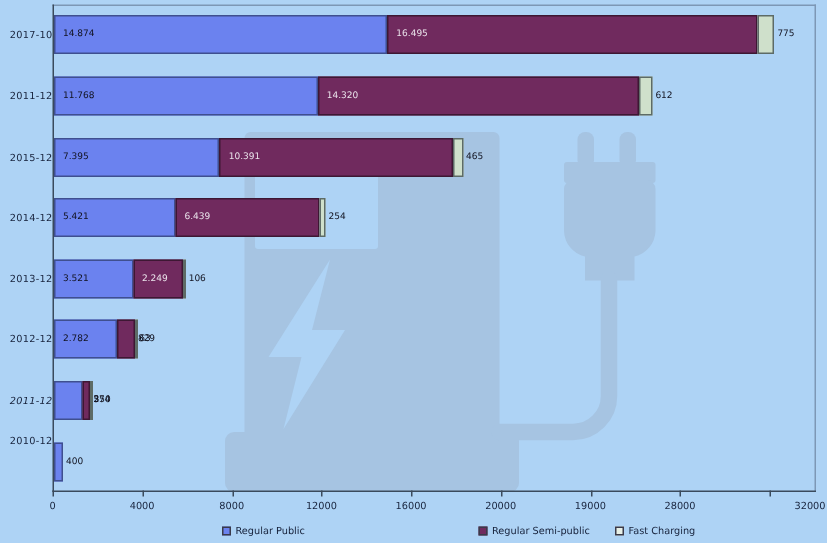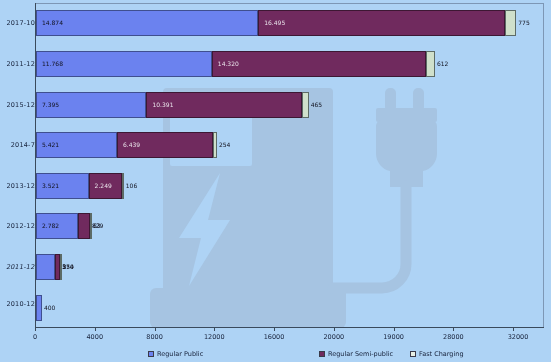--- a/index.html
+++ b/index.html
@@ -127,25 +127,25 @@
   </svg>
 
   <div class="plot-area"></div>
   <div class="axis-line-left"></div>
   <div class="axis-line-bottom"></div>
 
   <div class="ylabels" id="ylabels">
       <div class="ylabel" style="top: 23.3125px;">2017-10</div>
       <div class="ylabel" style="top: 63.9375px;">2011-12</div>
       <div class="ylabel" style="top: 104.562px;">2015-12</div>
-      <div class="ylabel" style="top: 145.188px;">2014-7</div>
+      <div class="ylabel" style="top: 145.188px;">2014-12</div>
       <div class="ylabel" style="top: 185.812px;">2013-12</div>
       <div class="ylabel" style="top: 226.438px;">2012-12</div>
       <div class="ylabel" style="top: 267.062px; font-style: italic;">2011-12</div>
-      <div class="ylabel" style="top: 304px; margin-left: 38px;">2010-12</div>
+      <div class="ylabel" style="top: 294px; margin-left: 38px;">2010-12</div>
     </div>
   <div class="rows" id="rows">
       <div class="row" style="top: 7.3125px;">
         <div class="seg pub" style="width: 222.235px;">
           <span class="seg-label">14.874</span>
         </div>
         <div class="seg semi" style="width: 246.455px;">
           <span class="seg-label">16.495</span>
         </div>
         <span class="out-label" style="left: 482.269px;">775</span>
@@ -224,21 +224,21 @@
       <div class="tick-label" style="left: 179.294px;">12000</div>
       <div class="tick" style="left: 239.059px;"></div>
       <div class="tick-label" style="left: 239.059px;">16000</div>
       <div class="tick" style="left: 298.824px;"></div>
       <div class="tick-label" style="left: 298.824px;">20000</div>
       <div class="tick" style="left: 358.588px;"></div>
       <div class="tick-label" style="left: 358.588px;">19000</div>
       <div class="tick" style="left: 418.353px;"></div>
       <div class="tick-label" style="left: 418.353px;">28000</div>
       <div class="tick" style="left: 478.118px;"></div>
-      <div class="tick-label" style="left: 483px;">32000</div>
+      <div class="tick-label" style="left: 505px;">32000</div>
     </div>
 
   <div class="legend" id="legend">
       <div class="legend-item" style="left: 148px;">
         <span class="swatch pub"></span>
         <span class="legend-text">Regular Public</span>
       </div>
       <div class="legend-item" style="left: 273px; margin-left: 46px;">
         <span class="swatch semi"></span>
         <span class="legend-text">Regular Semi-public</span>

